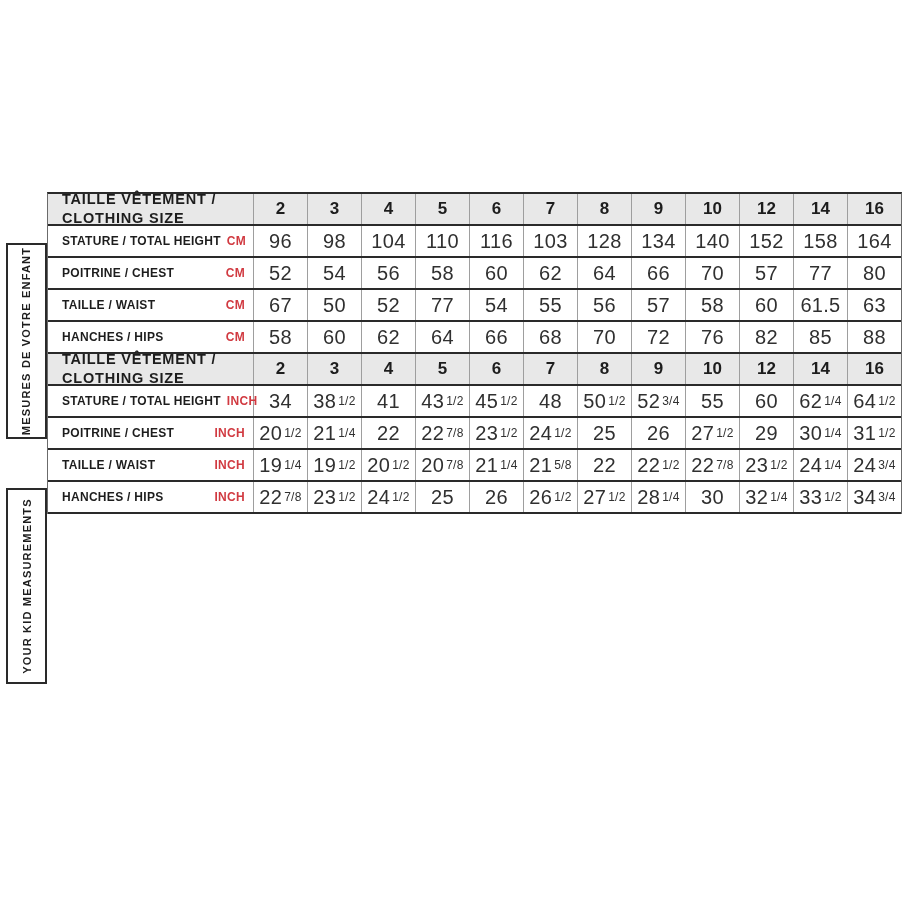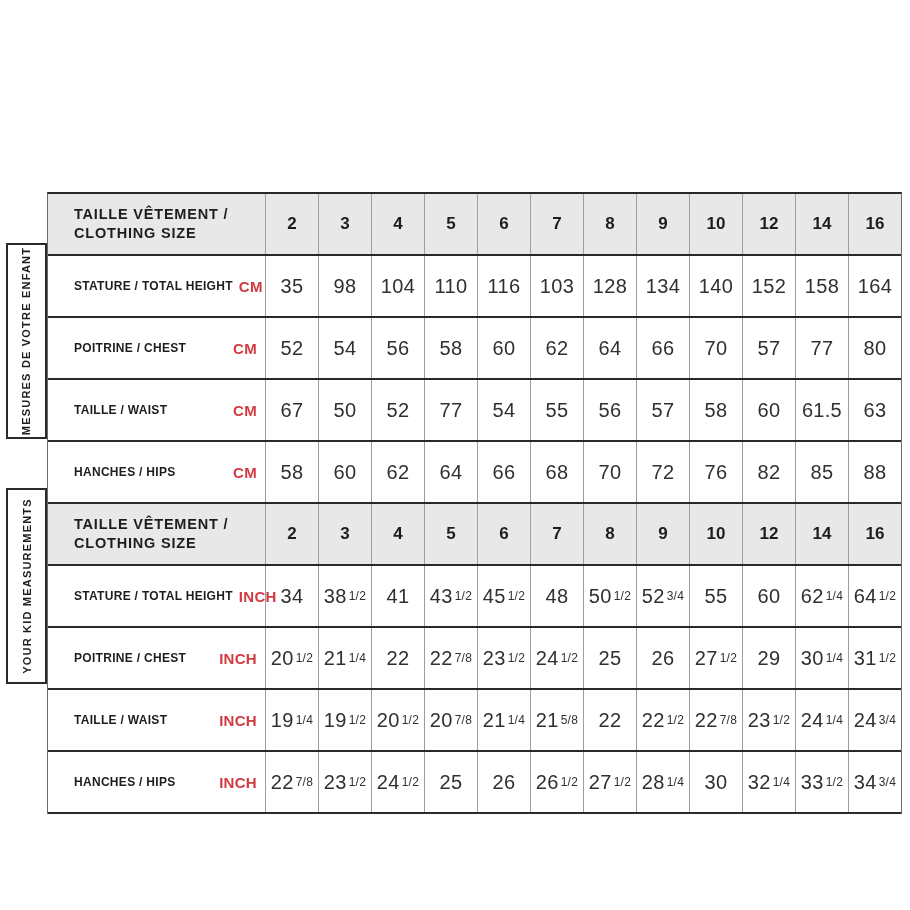--- a/index.html
+++ b/index.html
@@ -22,24 +22,23 @@
     top: 192px;
     width: 855px;
     box-sizing: border-box;
     border-top: 2px solid var(--border-dark, #2a2a2a);
     border-left: 1px solid var(--border-mid, #6b6b6b);
     border-right: 1px solid var(--border-mid, #6b6b6b);
     background: #ffffff;
   }
   .t-row {
     display: flex;
-    height: 62px;
+    height: 32px;
     box-sizing: border-box;
     border-bottom: 2px solid var(--border-dark, #2a2a2a);
-    padding-left: 12px;
   }
   .header-row { background: var(--header-bg, #e8e8e8); }
   .cell {
     box-sizing: border-box;
     display: flex;
     align-items: center;
     justify-content: center;
     border-right: 1px solid var(--border-light, #9e9e9e);
     overflow: visible;
   }
@@ -70,21 +69,21 @@
   .row-label {
     font-weight: bold;
     font-size: 12px;
     letter-spacing: 0.3px;
     color: var(--text-dark, #1d1d1d);
     white-space: nowrap;
     text-align: center;
   }
   .unit {
     font-weight: bold;
-    font-size: 15px;
+    font-size: 12px;
     letter-spacing: 0.3px;
     color: var(--accent-red, #d13a41);
     white-space: nowrap;
     margin-left: 6px;
   }
   .num {
     font-size: 20px;
     font-weight: 400;
     color: var(--text-number, #303030);
     letter-spacing: 0.3px;
@@ -149,21 +148,21 @@
         <div class="cell val-cell size-head">10</div>
         <div class="cell val-cell size-head">12</div>
         <div class="cell val-cell size-head">14</div>
         <div class="cell val-cell size-head">16</div>
       </div>
       <div class="t-row">
         <div class="cell label-cell">
           <span class="row-label">STATURE / TOTAL HEIGHT</span>
           <span class="unit">CM</span>
         </div>
-        <div class="cell val-cell num">35</div>
+        <div class="cell val-cell num">96</div>
         <div class="cell val-cell num">98</div>
         <div class="cell val-cell num">104</div>
         <div class="cell val-cell num">110</div>
         <div class="cell val-cell num">116</div>
         <div class="cell val-cell num">103</div>
         <div class="cell val-cell num">128</div>
         <div class="cell val-cell num">134</div>
         <div class="cell val-cell num">140</div>
         <div class="cell val-cell num">152</div>
         <div class="cell val-cell num">158</div>

